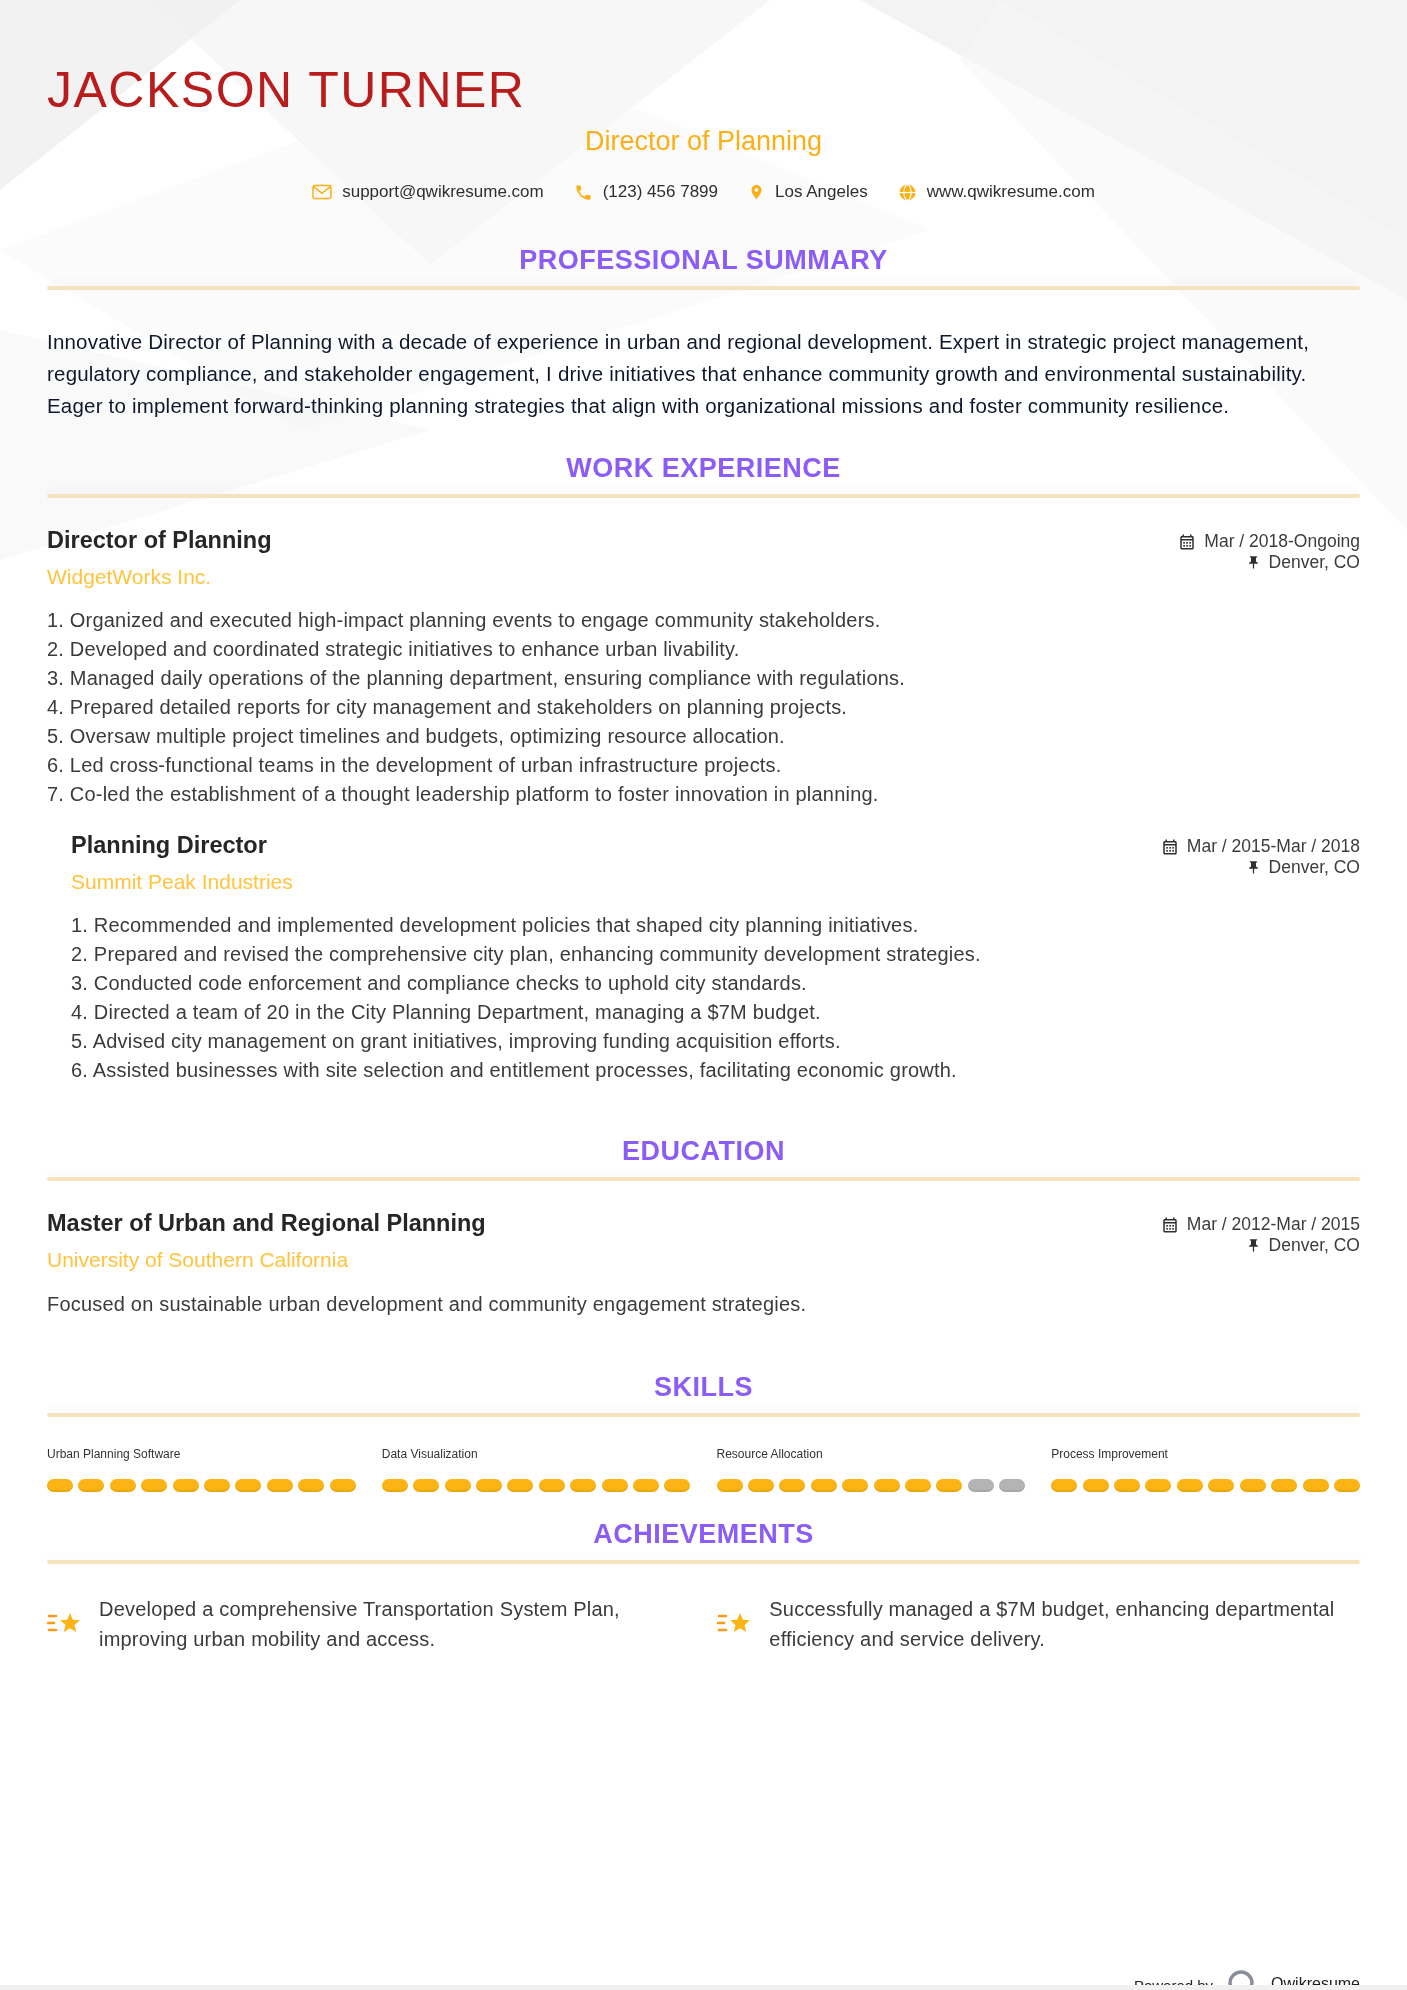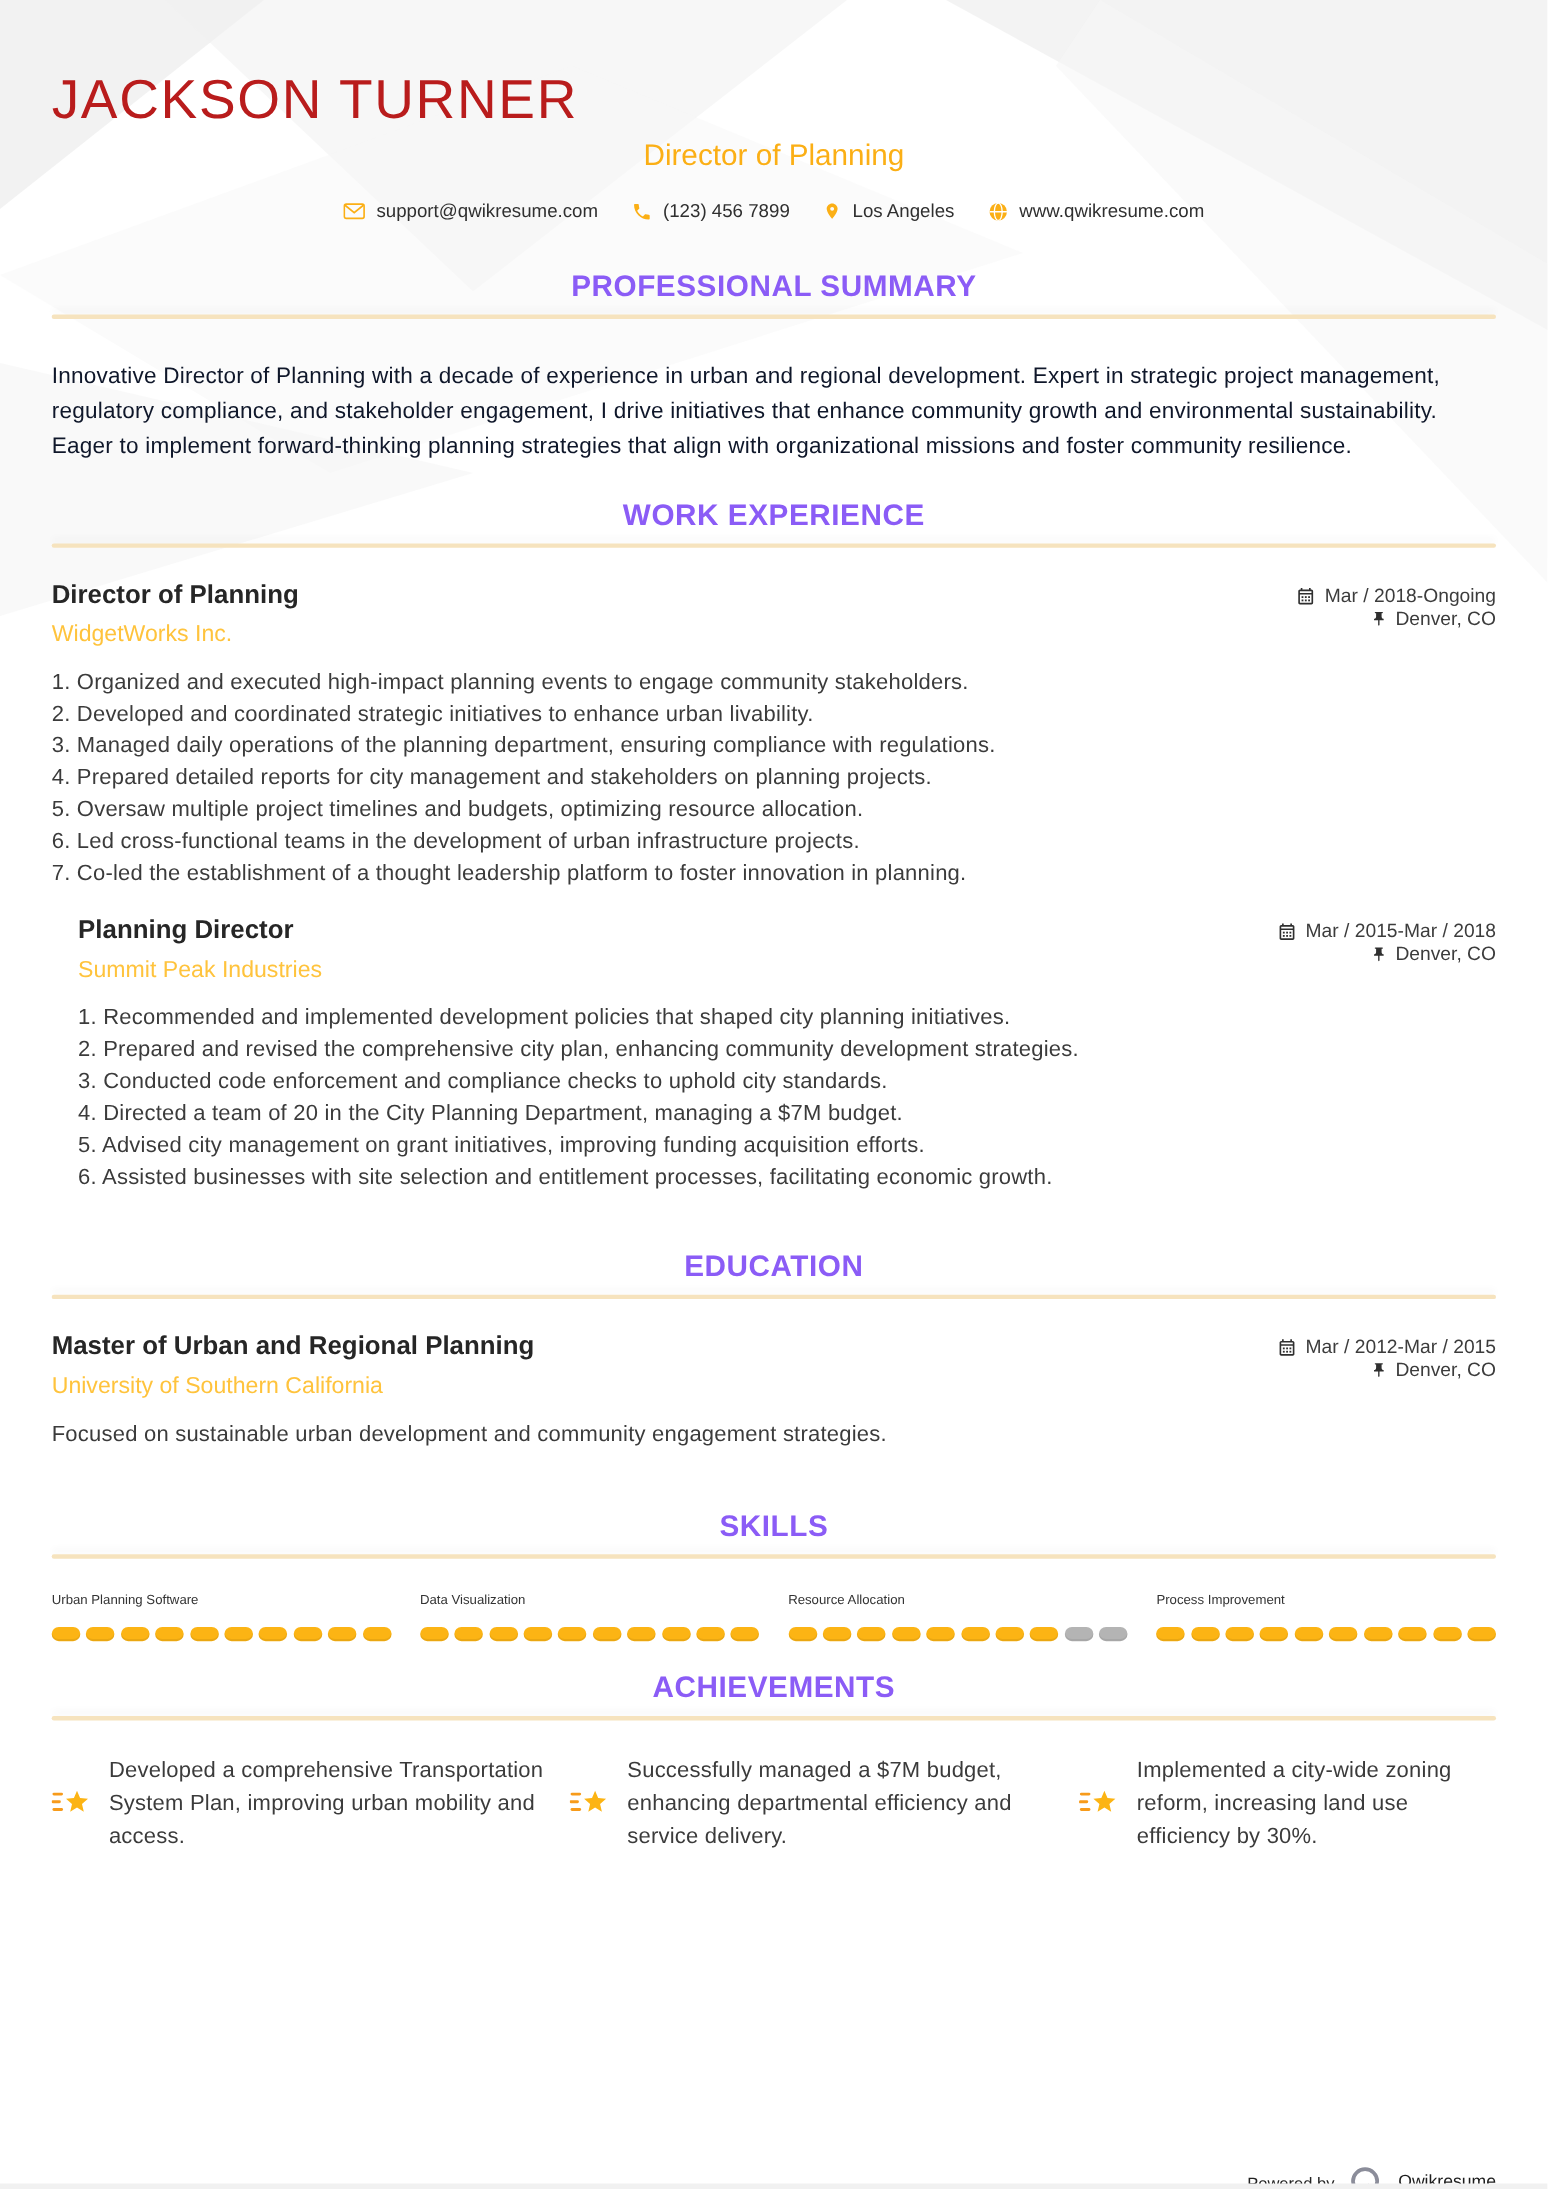--- a/index.html
+++ b/index.html
@@ -343,31 +343,20 @@
           <svg width="36" height="28" viewBox="0 0 36 28">
             <g stroke="#F79B1B" stroke-width="2.6" stroke-linecap="round">
               <line x1="2" y1="6" x2="9" y2="6"></line>
               <line x1="1" y1="13" x2="7" y2="13"></line>
               <line x1="2" y1="20" x2="9" y2="20"></line>
             </g>
             <path transform="translate(11,1)" fill="#FCB414" d="M12 17.27L18.18 21l-1.64-7.03L22 9.24l-7.19-.61L12 2 9.19 8.63 2 9.24l5.46 4.73L5.82 21z"></path>
           </svg>
           <span class="ach-text">Successfully managed a $7M budget, enhancing departmental efficiency and service delivery.</span>
         </div>
-        <div class="ach-item">
-          <svg width="36" height="28" viewBox="0 0 36 28">
-            <g stroke="#F79B1B" stroke-width="2.6" stroke-linecap="round">
-              <line x1="2" y1="6" x2="9" y2="6"></line>
-              <line x1="1" y1="13" x2="7" y2="13"></line>
-              <line x1="2" y1="20" x2="9" y2="20"></line>
-            </g>
-            <path transform="translate(11,1)" fill="#FCB414" d="M12 17.27L18.18 21l-1.64-7.03L22 9.24l-7.19-.61L12 2 9.19 8.63 2 9.24l5.46 4.73L5.82 21z"></path>
-          </svg>
-          <span class="ach-text">Implemented a city-wide zoning reform, increasing land use efficiency by 30%.</span>
-        </div>
       </div>
     </section>
 
   </div>
 
   <div class="footer">
     <div class="footer-left">
       <span class="powered">Powered by</span>
       <svg width="34" height="34" viewBox="0 0 34 34">
         <circle cx="16" cy="15" r="11" fill="none" stroke="#8B8D9A" stroke-width="3.4"></circle>

